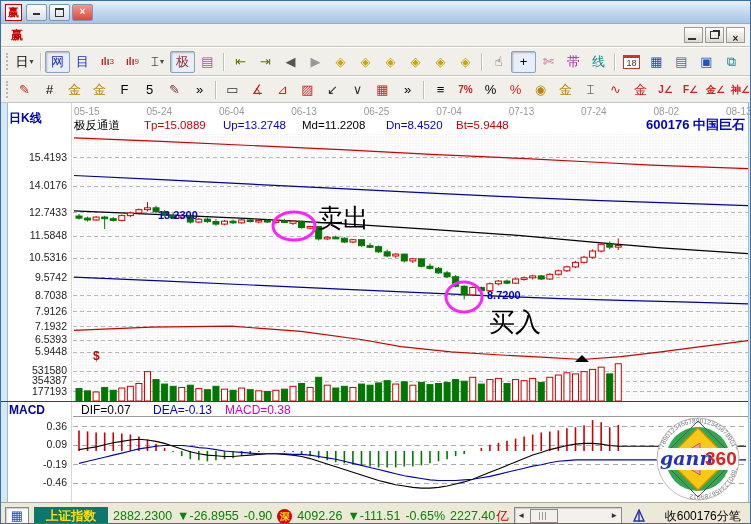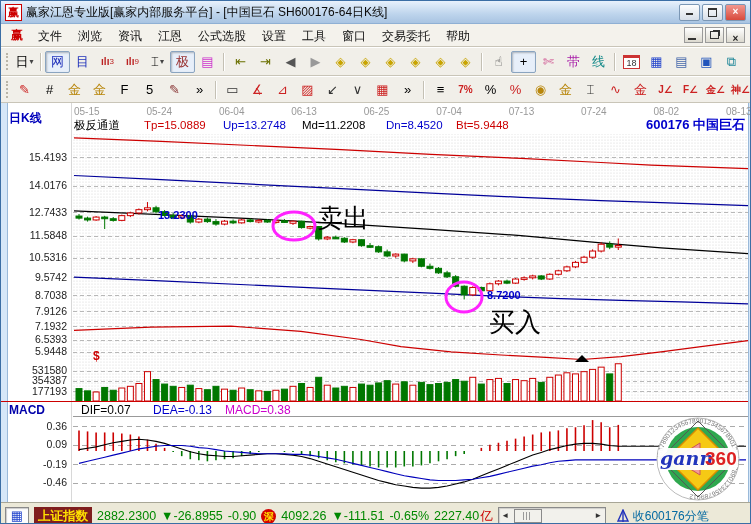--- a/index.html
+++ b/index.html
@@ -32,48 +32,46 @@
   .tbtn .dd{font-size:8px;color:#444;margin-left:1px;}
   .tbtn sub{font-size:8px;}
   .tsep{width:2px;height:18px;border-left:1px solid #c4c0b4;border-right:1px solid #fff;margin:0 3px;}
   
   .chart-region{height:399px;background:#fff;position:relative;}
   svg text{font-family:"Liberation Sans","DejaVu Sans",sans-serif;}
   .cjk-serif{font-family:"DejaVu Serif","Liberation Serif",serif;}
   
   .statusbar{height:27px;box-sizing:border-box;background:#ece9d8;border-top:1px solid #a8a696;display:flex;align-items:center;padding:0 4px;font-size:12px;gap:5px;}
   .sb-cell.kb{border:1px solid #8a8a8a;background:#fdfdfd;color:#2244cc;font-size:13px;line-height:16px;width:22px;text-align:center;box-shadow:inset 1px 1px 1px rgba(0,0,0,.2);}
-  .sb-badge{background:#7f1d1d;color:#ffe100;font-weight:bold;padding:1px 4px;font-size:12.5px;}
+  .sb-badge{background:#0f766e;color:#ffe100;font-weight:bold;padding:1px 12px;font-size:12.5px;}
   .sb-num{color:#008800;font-size:12.5px;white-space:nowrap;}
   .sz-circ{display:inline-block;width:15px;height:15px;border-radius:50%;background:#d40000;color:#ffe100;font-size:10px;line-height:15px;text-align:center;font-weight:bold;}
   .red{color:#cc0000;}
   .sb-scroll{display:inline-flex;align-items:center;width:106px;height:16px;border:1px solid #8a8a8a;background:#f2f1ec;box-shadow:inset 1px 1px 1px rgba(0,0,0,.15);}
   .sb-scroll .arr{width:13px;text-align:center;font-size:8px;color:#333;line-height:14px;cursor:pointer;}
   .sb-scroll .track{flex:1;height:100%;position:relative;}
   .sb-scroll .thumb{position:absolute;left:2px;top:1px;width:26px;height:12px;background:linear-gradient(#fff,#d8d5ca);border:1px solid #8a8a8a;background-image:repeating-linear-gradient(90deg,#9a9a9a 0 1px,transparent 1px 3px);background-size:9px 8px;background-position:center;background-repeat:no-repeat;cursor:pointer;}
-  .feed{display:inline-flex;align-items:center;gap:4px;color:#0369a1;white-space:nowrap;margin-left:6px;}
+  .feed{display:inline-flex;align-items:center;gap:20px;color:#000000;white-space:nowrap;margin-left:6px;}
 </style>
 </head>
 <body>
 
 <div class="window">
 
   <div class="titlebar">
     <span class="app-icon">赢</span>
-    <span class="title-text">赢家江恩专业版[赢家内部服务平台] - [中国巨石  SH600176-64日K线]</span>
     <span class="win-btns">
       <span class="wbtn"><i class="g-min"></i></span>
       <span class="wbtn"><i class="g-max"></i></span>
       <span class="wbtn close">×</span>
     </span>
   </div>
 
   <div class="menubar">
     <span class="menu-appicon">赢</span>
-    <span id="menu-items"><span class="menu-item">文件</span><span class="menu-item">浏览</span><span class="menu-item">资讯</span><span class="menu-item">江恩</span><span class="menu-item">公式选股</span><span class="menu-item">设置</span><span class="menu-item">工具</span><span class="menu-item">窗口</span><span class="menu-item">交易委托</span><span class="menu-item">帮助</span></span>
     <span class="mdi-btns">
       <span class="mdibtn">
           <i class="gm-min"></i>
         </span>
       <span class="mdibtn">
           <i class="gm-res"></i>
         </span>
       <span class="mdibtn"><span class="gm-x">×</span></span>
     </span>
   </div>

